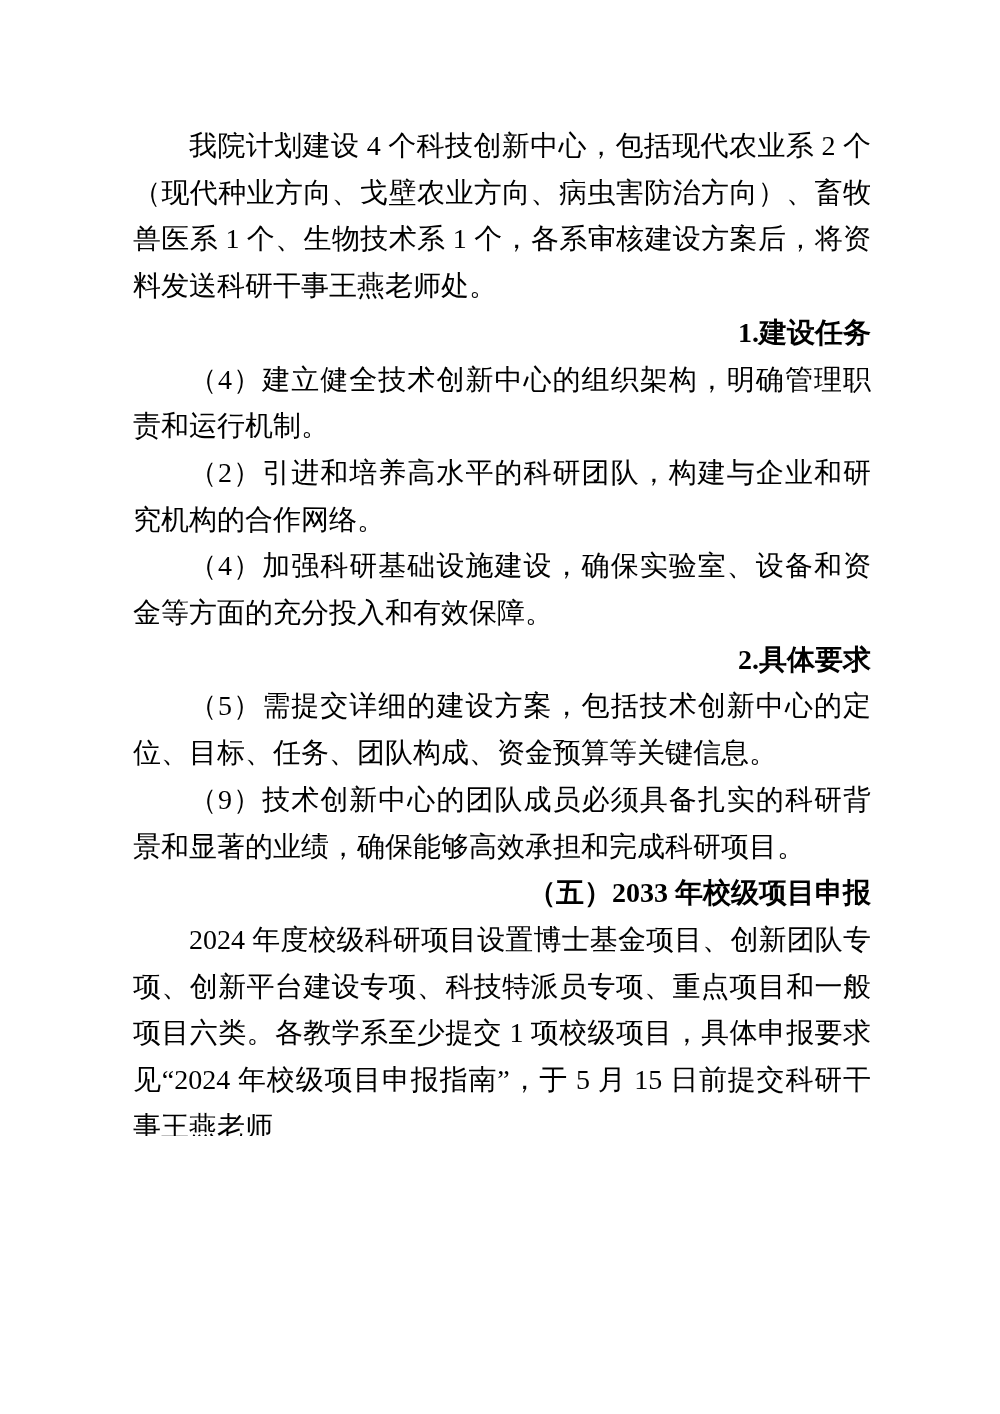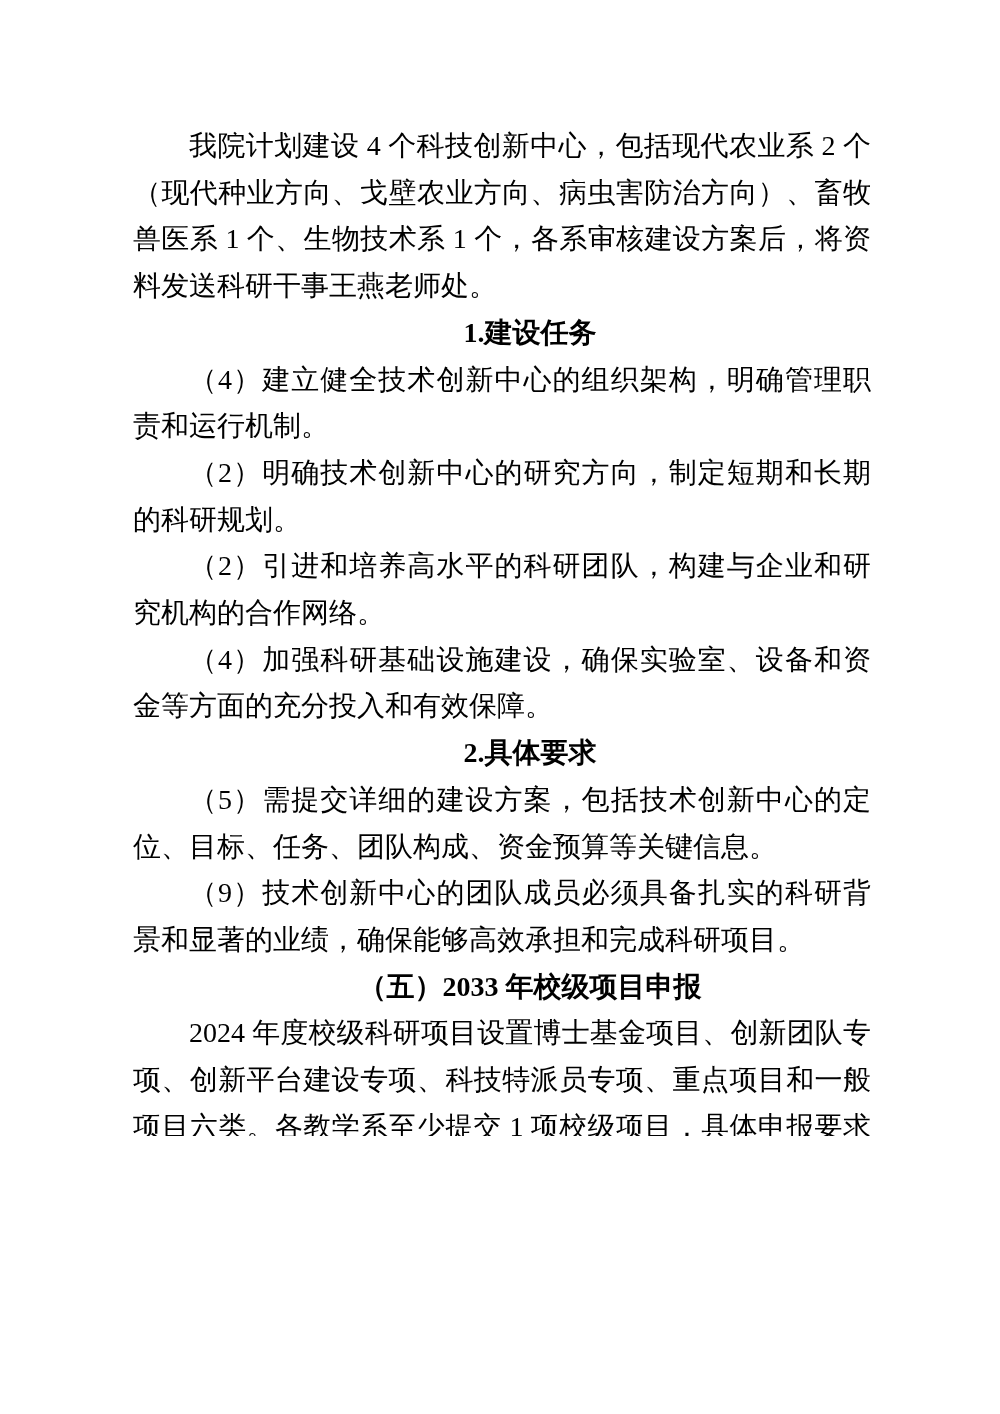--- a/index.html
+++ b/index.html
@@ -22,32 +22,31 @@
     font-family: "Liberation Serif", "DejaVu Serif", serif;
     font-size: 28px;
     line-height: 46.7px;
     color: #000000;
     text-align: justify;
     text-indent: 2em;
     word-break: break-all;
   }
   .doc-text p.heading {
     font-weight: bold;
-    text-align: center;
+    text-align: right;
   }
 </style>
 </head>
 <body>
 
 <div class="page">
   <div class="doc-text">
     <p class="body">我院计划建设 4 个科技创新中心，包括现代农业系 2 个（现代种业方向、戈壁农业方向、病虫害防治方向）、畜牧兽医系 1 个、生物技术系 1 个，各系审核建设方案后，将资料发送科研干事王燕老师处。</p>
     <p class="heading">1.建设任务</p>
     <p class="body">（4）建立健全技术创新中心的组织架构，明确管理职责和运行机制。</p>
-    <p class="body">（2）明确技术创新中心的研究方向，制定短期和长期的科研规划。</p>
     <p class="body">（2）引进和培养高水平的科研团队，构建与企业和研究机构的合作网络。</p>
     <p class="body">（4）加强科研基础设施建设，确保实验室、设备和资金等方面的充分投入和有效保障。</p>
     <p class="heading">2.具体要求</p>
     <p class="body">（5）需提交详细的建设方案，包括技术创新中心的定位、目标、任务、团队构成、资金预算等关键信息。</p>
     <p class="body">（9）技术创新中心的团队成员必须具备扎实的科研背景和显著的业绩，确保能够高效承担和完成科研项目。</p>
     <p class="heading">（五）2033 年校级项目申报</p>
     <p class="body">2024 年度校级科研项目设置博士基金项目、创新团队专项、创新平台建设专项、科技特派员专项、重点项目和一般项目六类。各教学系至少提交 1 项校级项目，具体申报要求见“2024 年校级项目申报指南”，于 5 月 15 日前提交科研干事王燕老师</p>
   </div>
 </div>
 

